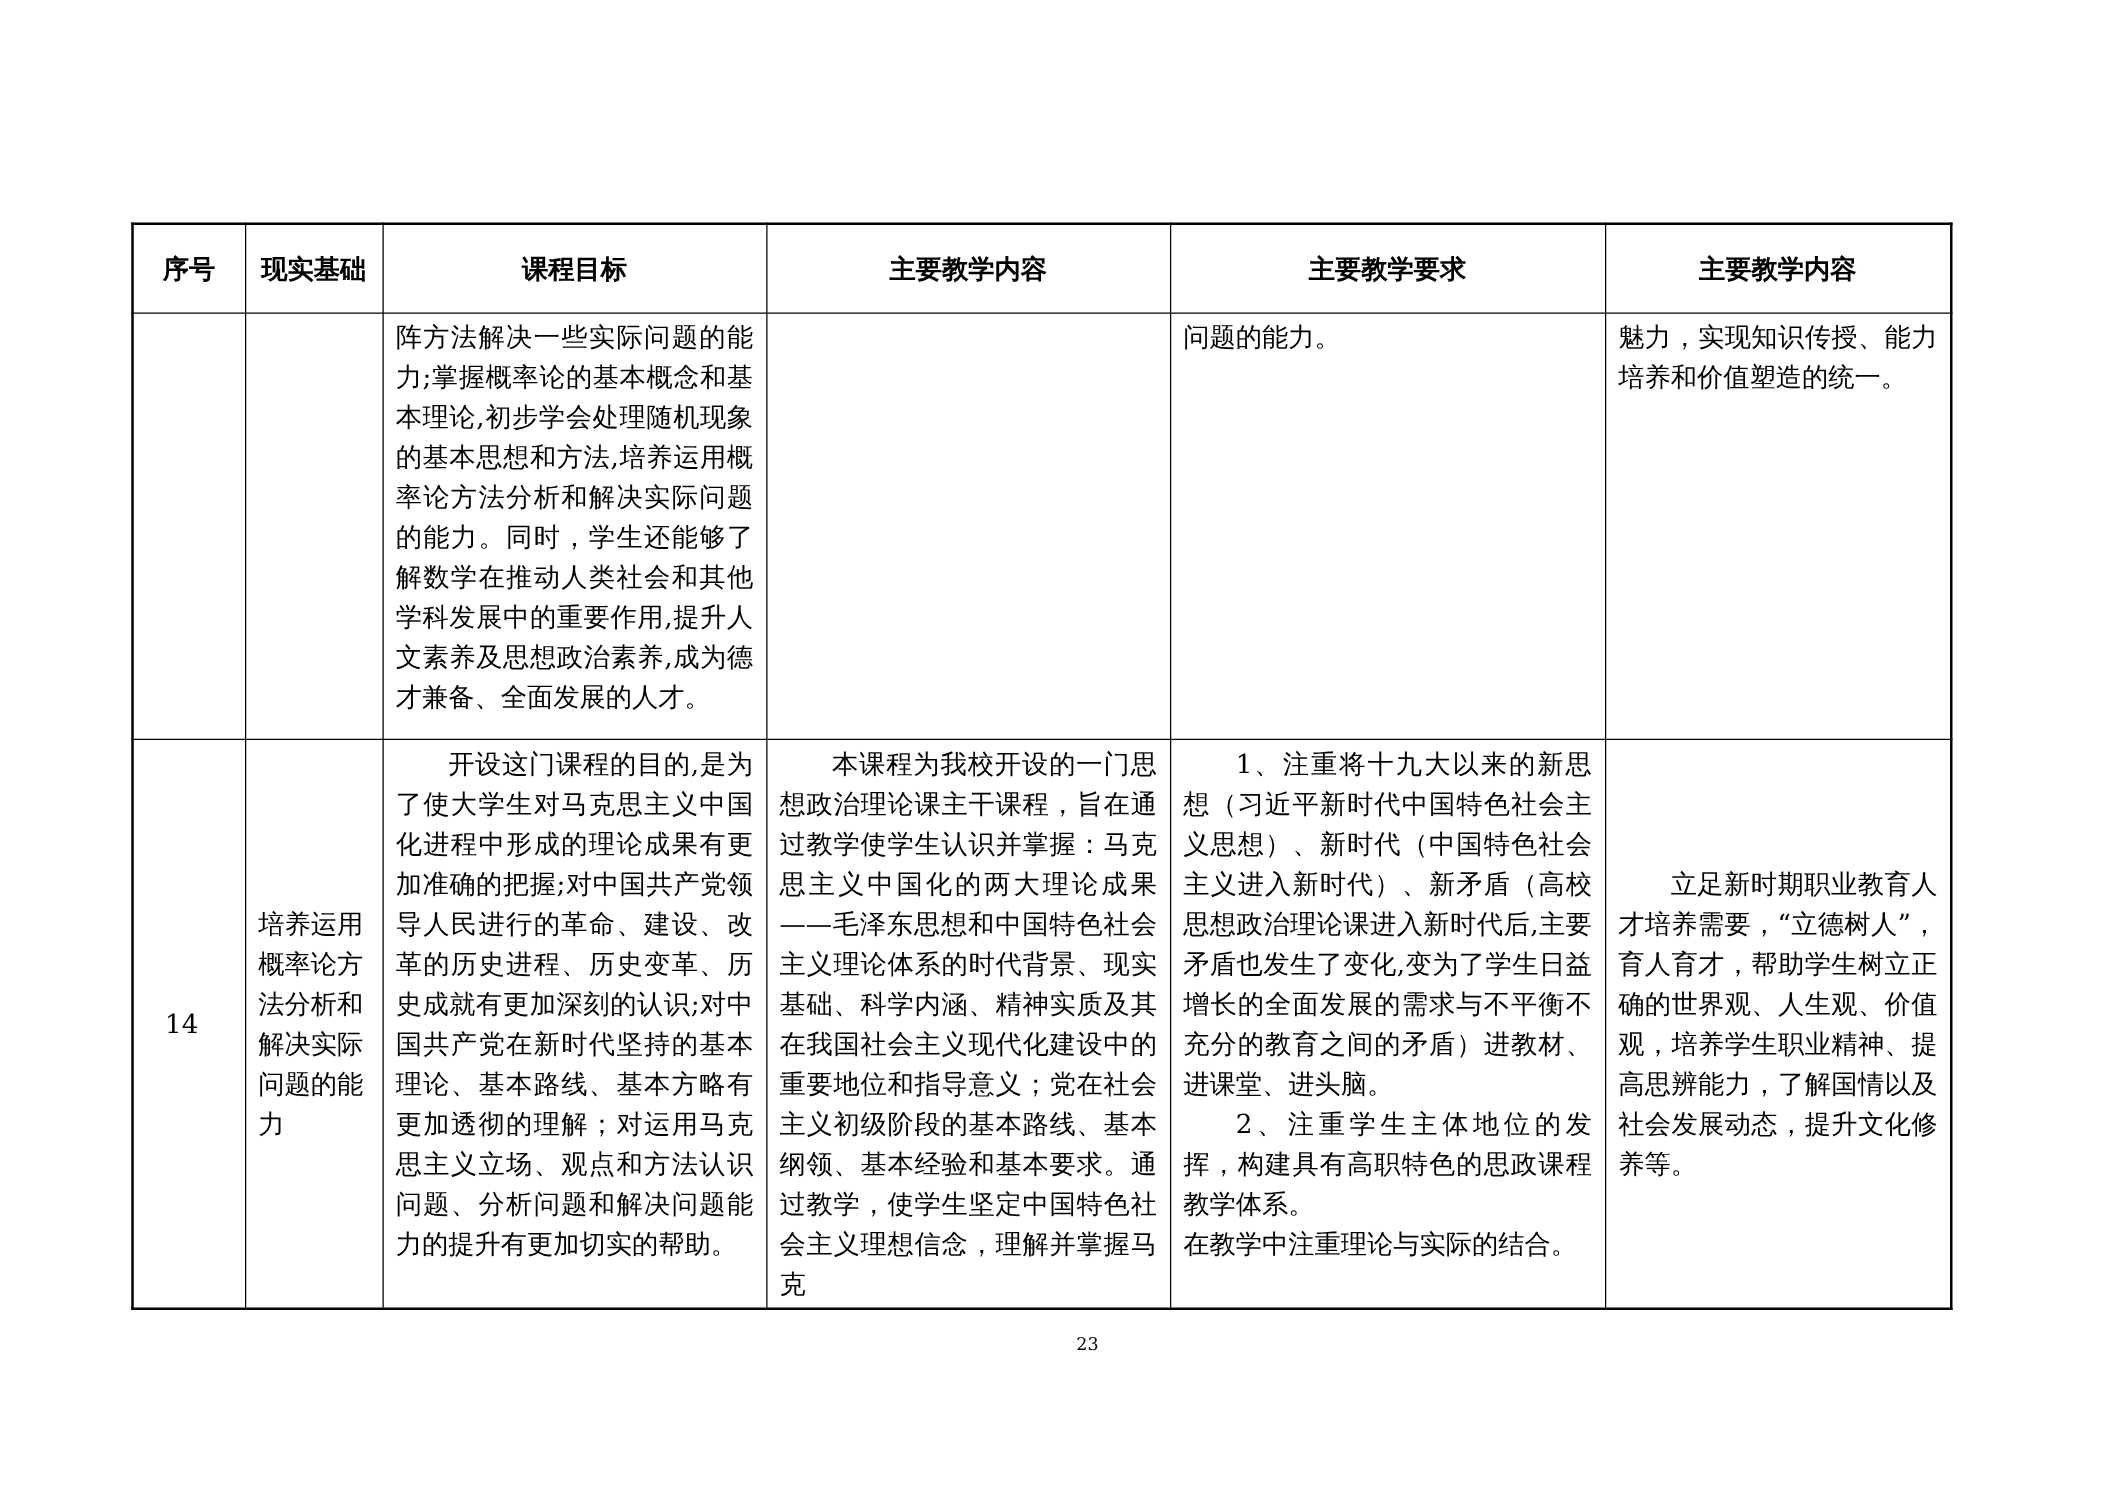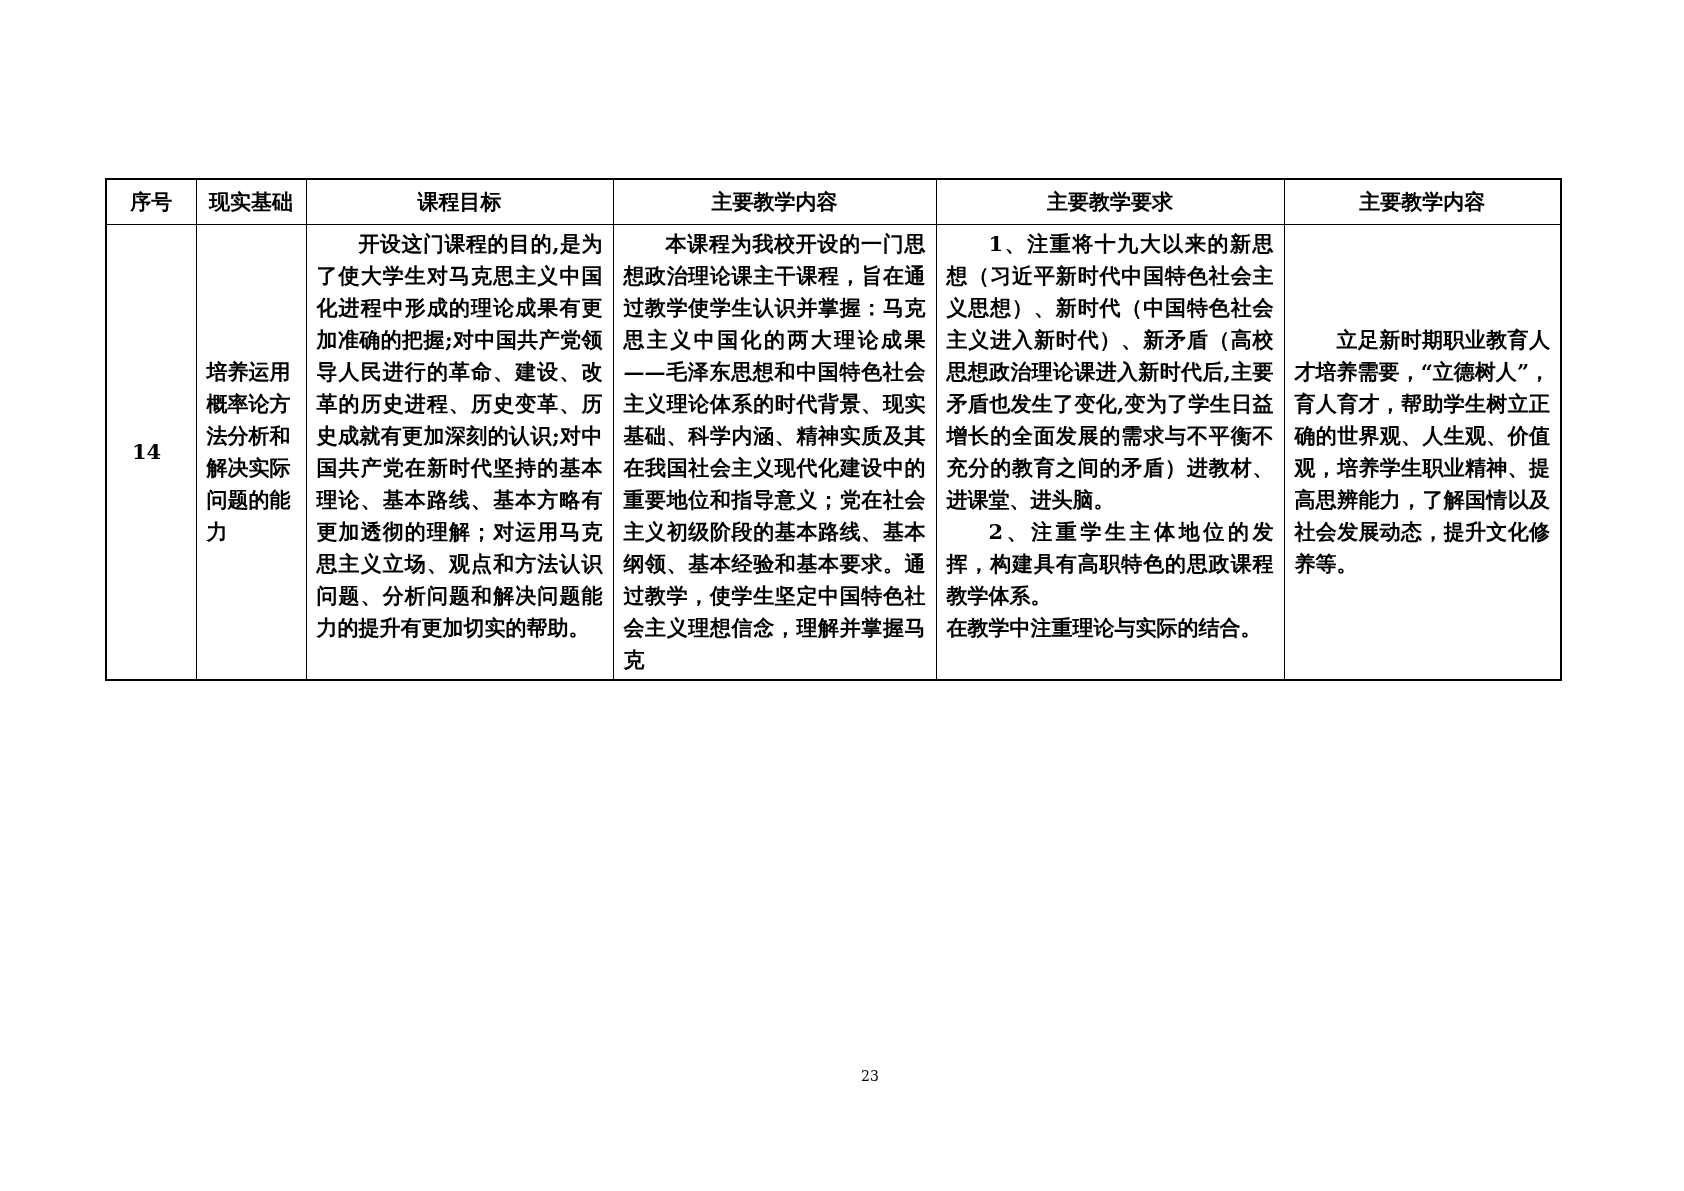--- a/index.html
+++ b/index.html
@@ -16,28 +16,28 @@
   }
   col.c-seq{width:90px;}
   col.c-name{width:110px;}
   col.c-obj{width:307px;}
   col.c-content{width:323px;}
   col.c-req{width:348px;}
   col.c-ideo{width:277px;}
   th,td{border:1px solid #000;}
   th{
     font-size:21px;font-weight:bold;text-align:center;vertical-align:middle;
-    height:40px;padding:2px 4px;line-height:1.2;
+    height:40px;padding:15px 4px;line-height:1.2;
   }
   td{
     font-size:21px;line-height:32px;vertical-align:top;
     padding:3px 10px;word-break:break-all;
   }
   tr.row-13 td{height:334px;}
-  tr.row-14 td{height:440px;font-weight:bold;}
+  tr.row-14 td{height:440px;}
   td p{margin:0;text-align:justify;}
   p.indent{text-indent:2em;}
   td.v-mid{vertical-align:middle;}
   td.seq-cell{padding-left:25px;text-align:left;}
   .pageno{
     position:absolute;top:1068px;left:8px;width:100%;
     text-align:center;font-size:14px;padding-left:20px;
   }
 </style>
 </head>
@@ -58,20 +58,34 @@
       <tr>
         <th>序号</th>
         <th>现实基础</th>
         <th>课程目标</th>
         <th>主要教学内容</th>
         <th>主要教学要求</th>
         <th>主要教学内容</th>
       </tr>
     </thead>
     <tbody>
+      <tr class="row-13">
+        <td class="seq-cell v-mid"></td>
+        <td></td>
+        <td>
+          <p>阵方法解决一些实际问题的能力;掌握概率论的基本概念和基本理论,初步学会处理随机现象的基本思想和方法,培养运用概率论方法分析和解决实际问题的能力。同时，学生还能够了解数学在推动人类社会和其他学科发展中的重要作用,提升人文素养及思想政治素养,成为德才兼备、全面发展的人才。</p>
+        </td>
+        <td></td>
+        <td>
+          <p>问题的能力。</p>
+        </td>
+        <td>
+          <p>魅力，实现知识传授、能力培养和价值塑造的统一。</p>
+        </td>
+      </tr>
       <tr class="row-14">
         <td class="seq-cell v-mid">14</td>
         <td class="v-mid">培养运用概率论方法分析和解决实际问题的能力</td>
         <td>
           <p class="indent">开设这门课程的目的,是为了使大学生对马克思主义中国化进程中形成的理论成果有更加准确的把握;对中国共产党领导人民进行的革命、建设、改革的历史进程、历史变革、历史成就有更加深刻的认识;对中国共产党在新时代坚持的基本理论、基本路线、基本方略有更加透彻的理解；对运用马克思主义立场、观点和方法认识问题、分析问题和解决问题能力的提升有更加切实的帮助。</p>
         </td>
         <td>
           <p class="indent">本课程为我校开设的一门思想政治理论课主干课程，旨在通过教学使学生认识并掌握：马克思主义中国化的两大理论成果——毛泽东思想和中国特色社会主义理论体系的时代背景、现实基础、科学内涵、精神实质及其在我国社会主义现代化建设中的重要地位和指导意义；党在社会主义初级阶段的基本路线、基本纲领、基本经验和基本要求。通过教学，使学生坚定中国特色社会主义理想信念，理解并掌握马克</p>
         </td>
         <td>

